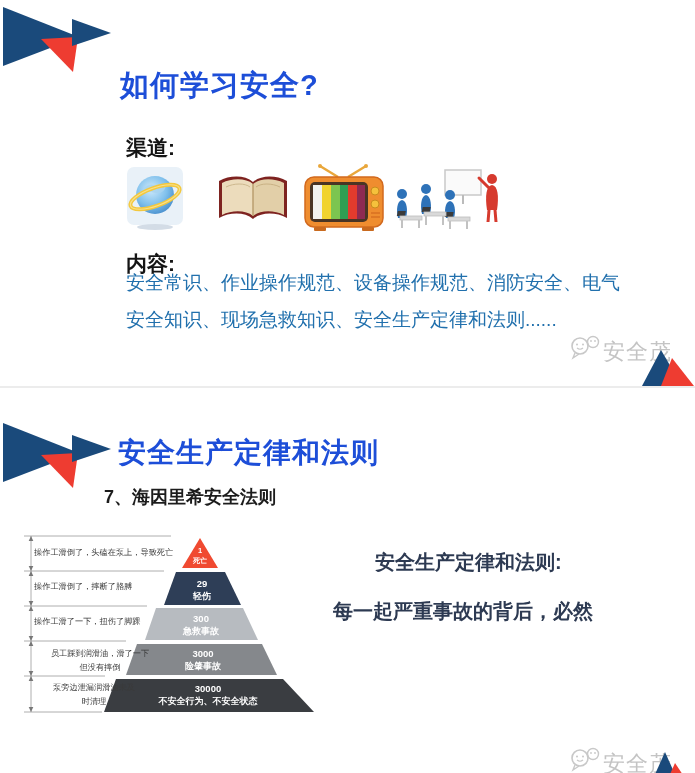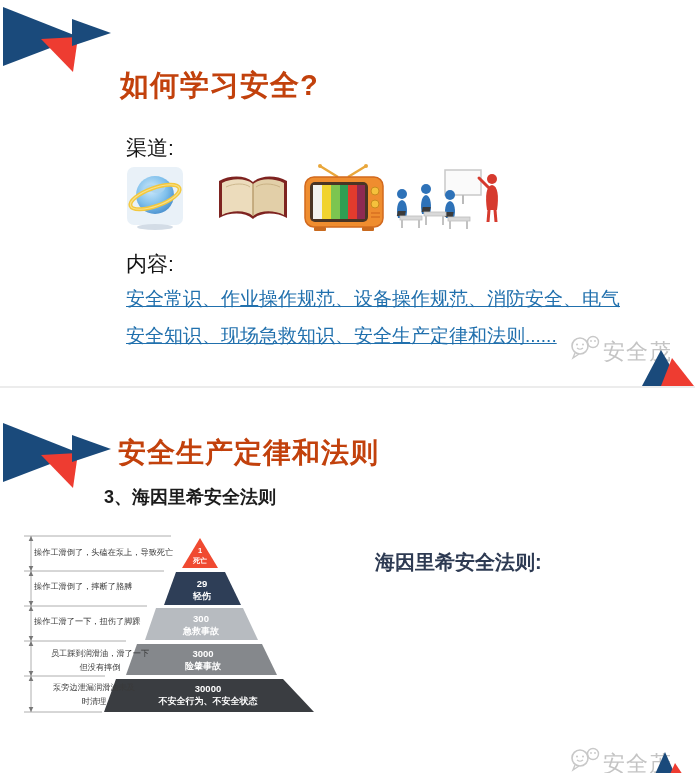--- a/index.html
+++ b/index.html
@@ -1,20 +1,20 @@
 <!DOCTYPE html>
 <html><head>
 <meta charset="utf-8">
 <style>
   html,body{margin:0;padding:0;background:#fff;}
   .page{position:relative;width:695px;height:773px;background:#ffffff;overflow:hidden;
         font-family:"Liberation Sans","DejaVu Sans",sans-serif;}
   .abs{position:absolute;}
-  .slide-title{font-size:29px;font-weight:bold;color:#c2410c;letter-spacing:1px;}
-  .section-label{font-size:21px;font-weight:normal;color:#141414;}
+  .slide-title{font-size:29px;font-weight:bold;color:#1d4ed8;letter-spacing:1px;}
+  .section-label{font-size:21px;font-weight:bold;color:#141414;}
   .content-text{font-size:19px;line-height:37px;color:#2170ad;width:552px;}
   .subtitle{font-size:18px;font-weight:bold;color:#1c1c1c;}
   .law-block{width:360px;font-size:20px;font-weight:bold;color:#2d3a52;}
   .law-block .law-heading{padding-left:42px;margin:0 0 22px 0;}
   .law-block p{margin:0 0 24px 0;}
   .brand-name{font-size:22px;color:#c4c4c4;letter-spacing:1px;}
   .divider{left:0;width:695px;height:2px;background:#ececec;}
 </style>
 </head>
 <body>
@@ -116,21 +116,21 @@
           <line x1="29" y1="52" x2="29" y2="60"></line>
         <line x1="36" y1="48" x2="36" y2="57"></line>
           <line x1="53" y1="48" x2="53" y2="57"></line>
         <line x1="60" y1="53" x2="60" y2="61"></line>
           <line x1="77" y1="53" x2="77" y2="61"></line>
       </g>
     </svg>
 
     <div class="abs section-label" style="left:126px;top:250px;text-align:center;">内容:</div>
 
-    <div class="abs content-text" style="left:126px;top:280px;text-decoration:underline;">
+    <div class="abs content-text" style="left:126px;top:264px;">
       <div>安全常识、作业操作规范、设备操作规范、消防安全、电气</div>
       <div>安全知识、现场急救知识、安全生产定律和法则......</div>
     </div>
 
     <svg class="abs" style="left:570px;top:334px;" width="30" height="26" viewBox="0 0 30 26">
       <circle cx="10" cy="12" r="8" fill="none" stroke="#c8c8c8" stroke-width="1.6"></circle>
       <path d="M5,19 L3,24 L9,20" fill="none" stroke="#c8c8c8" stroke-width="1.4"></path>
       <circle cx="7" cy="10.5" r="1" fill="#c8c8c8"></circle>
         <circle cx="13" cy="10.5" r="1" fill="#c8c8c8"></circle>
       <path d="M7,14 Q10,16.5 13,14" fill="none" stroke="#c8c8c8" stroke-width="1.2"></path>
@@ -150,21 +150,21 @@
   <div class="abs" style="left:0;top:412px;width:695px;height:385px;">
 
     <svg class="abs" style="left:0;top:4px;" width="115" height="78" viewBox="0 0 115 78">
       <polygon points="3,7 3,66 79,37" fill="#1a4a7b"></polygon>
       <polygon points="41,39 78,37 73,72" fill="#ee3c31"></polygon>
       <polygon points="72,19 72,46 111,33" fill="#1a4a7b"></polygon>
     </svg>
 
     <div class="abs slide-title" style="left:118px;top:22px;font-size:28px;">安全生产定律和法则</div>
 
-    <div class="abs subtitle" style="left:104px;top:73px;">3、海因里希安全法则</div>
+    <div class="abs subtitle" style="left:104px;top:73px;">7、海因里希安全法则</div>
 
     <svg class="abs" style="left:4px;top:117px;" width="332" height="196" viewBox="0 0 332 196">
 
       <g stroke="#9a9a9a" stroke-width="0.8">
         <line x1="20" y1="7" x2="167" y2="7"></line>
         <line x1="20" y1="42" x2="160" y2="42"></line>
         <line x1="20" y1="77" x2="143" y2="77"></line>
         <line x1="20" y1="112" x2="122" y2="112"></line>
         <line x1="20" y1="147" x2="101" y2="147"></line>
         <line x1="20" y1="183" x2="98" y2="183"></line>
@@ -207,21 +207,22 @@
         <text x="30" y="60">操作工滑倒了，摔断了胳膊</text>
         <text x="30" y="95">操作工滑了一下，扭伤了脚踝</text>
         <text x="96" y="127" text-anchor="middle">员工踩到润滑油，滑了一下</text>
         <text x="96" y="141" text-anchor="middle">但没有摔倒</text>
         <text x="90" y="161" text-anchor="middle">泵旁边泄漏润滑油未及</text>
         <text x="90" y="175" text-anchor="middle">时清理</text>
       </g>
     </svg>
 
     <div class="abs law-block" style="left:333px;top:137px;">
-      <p class="law-heading">海因里希安全法则:</p>
+      <p class="law-heading">安全生产定律和法则:</p>
+      <p>每一起严重事故的背后，必然</p>
     </div>
 
     <svg class="abs" style="left:570px;top:334px;" width="30" height="26" viewBox="0 0 30 26">
       <circle cx="10" cy="12" r="8" fill="none" stroke="#c8c8c8" stroke-width="1.6"></circle>
       <path d="M5,19 L3,24 L9,20" fill="none" stroke="#c8c8c8" stroke-width="1.4"></path>
       <circle cx="7" cy="10.5" r="1" fill="#c8c8c8"></circle>
         <circle cx="13" cy="10.5" r="1" fill="#c8c8c8"></circle>
       <path d="M7,14 Q10,16.5 13,14" fill="none" stroke="#c8c8c8" stroke-width="1.2"></path>
       <circle cx="23" cy="8" r="5.5" fill="none" stroke="#c8c8c8" stroke-width="1.4"></circle>
       <circle cx="21" cy="7" r="0.9" fill="#c8c8c8"></circle>

